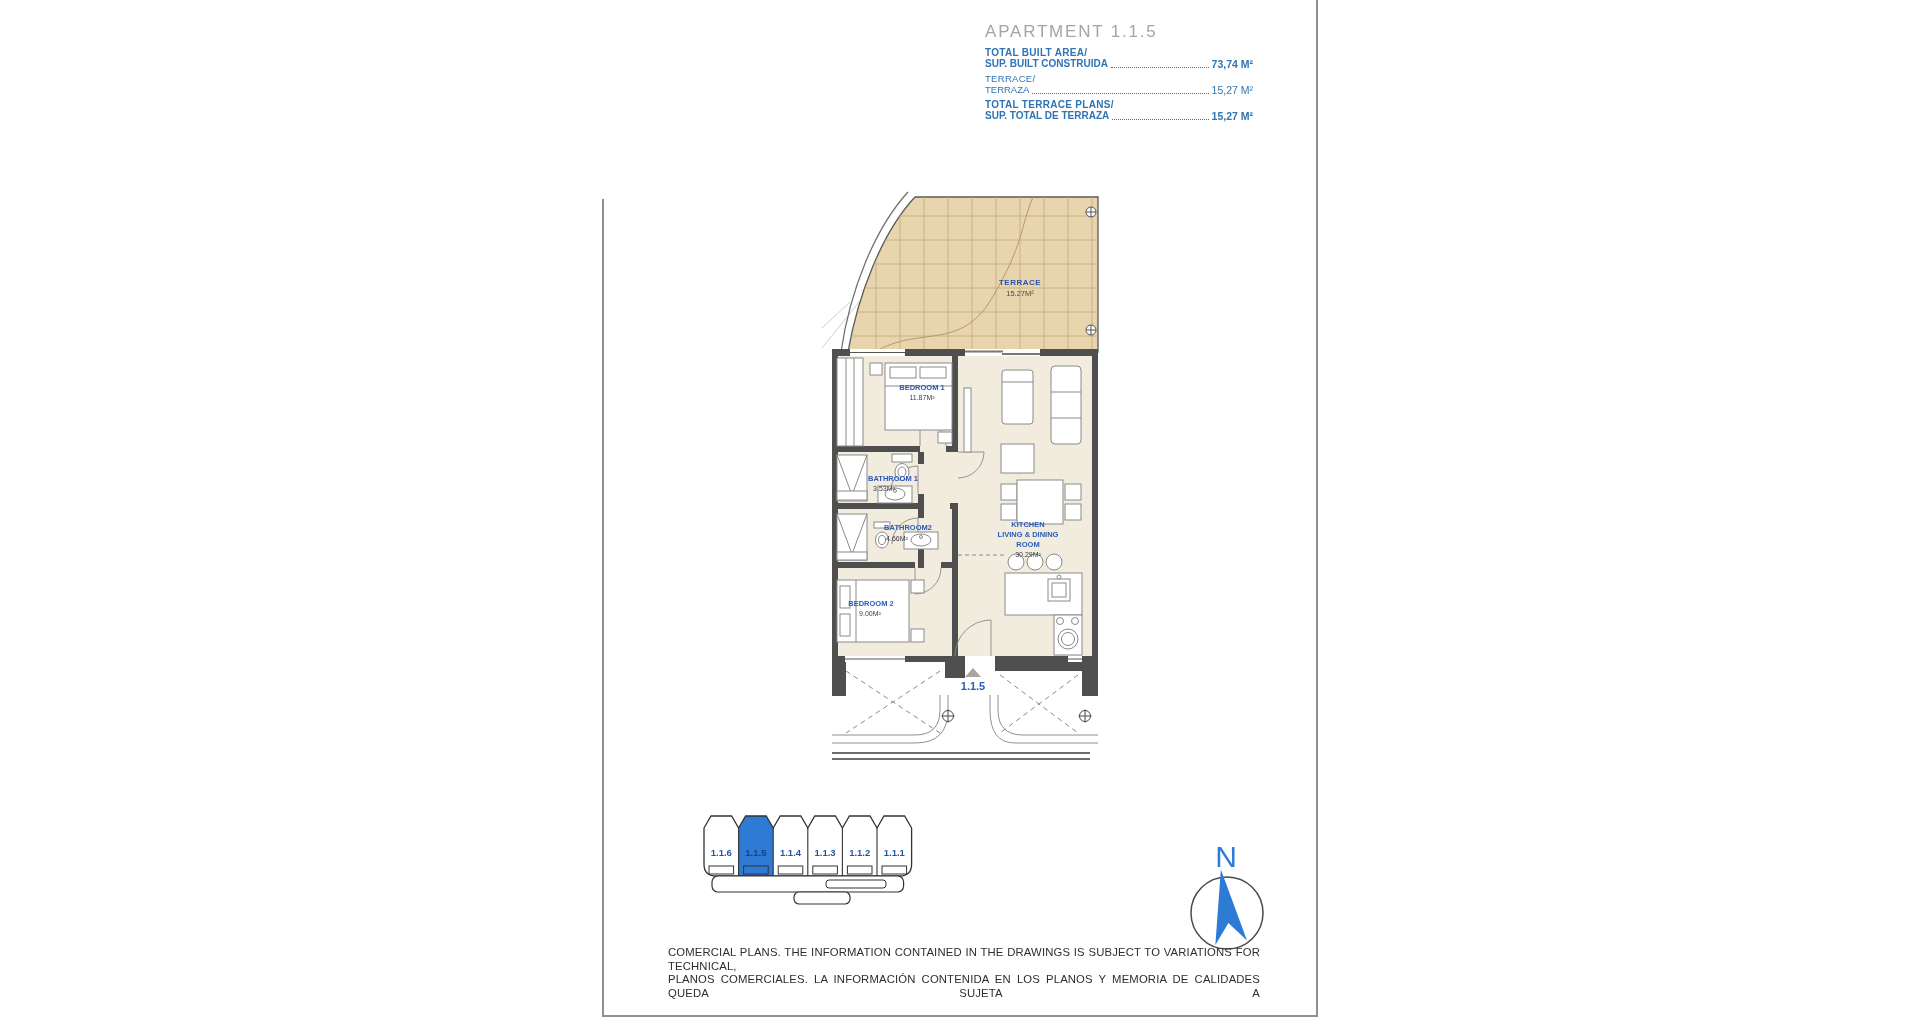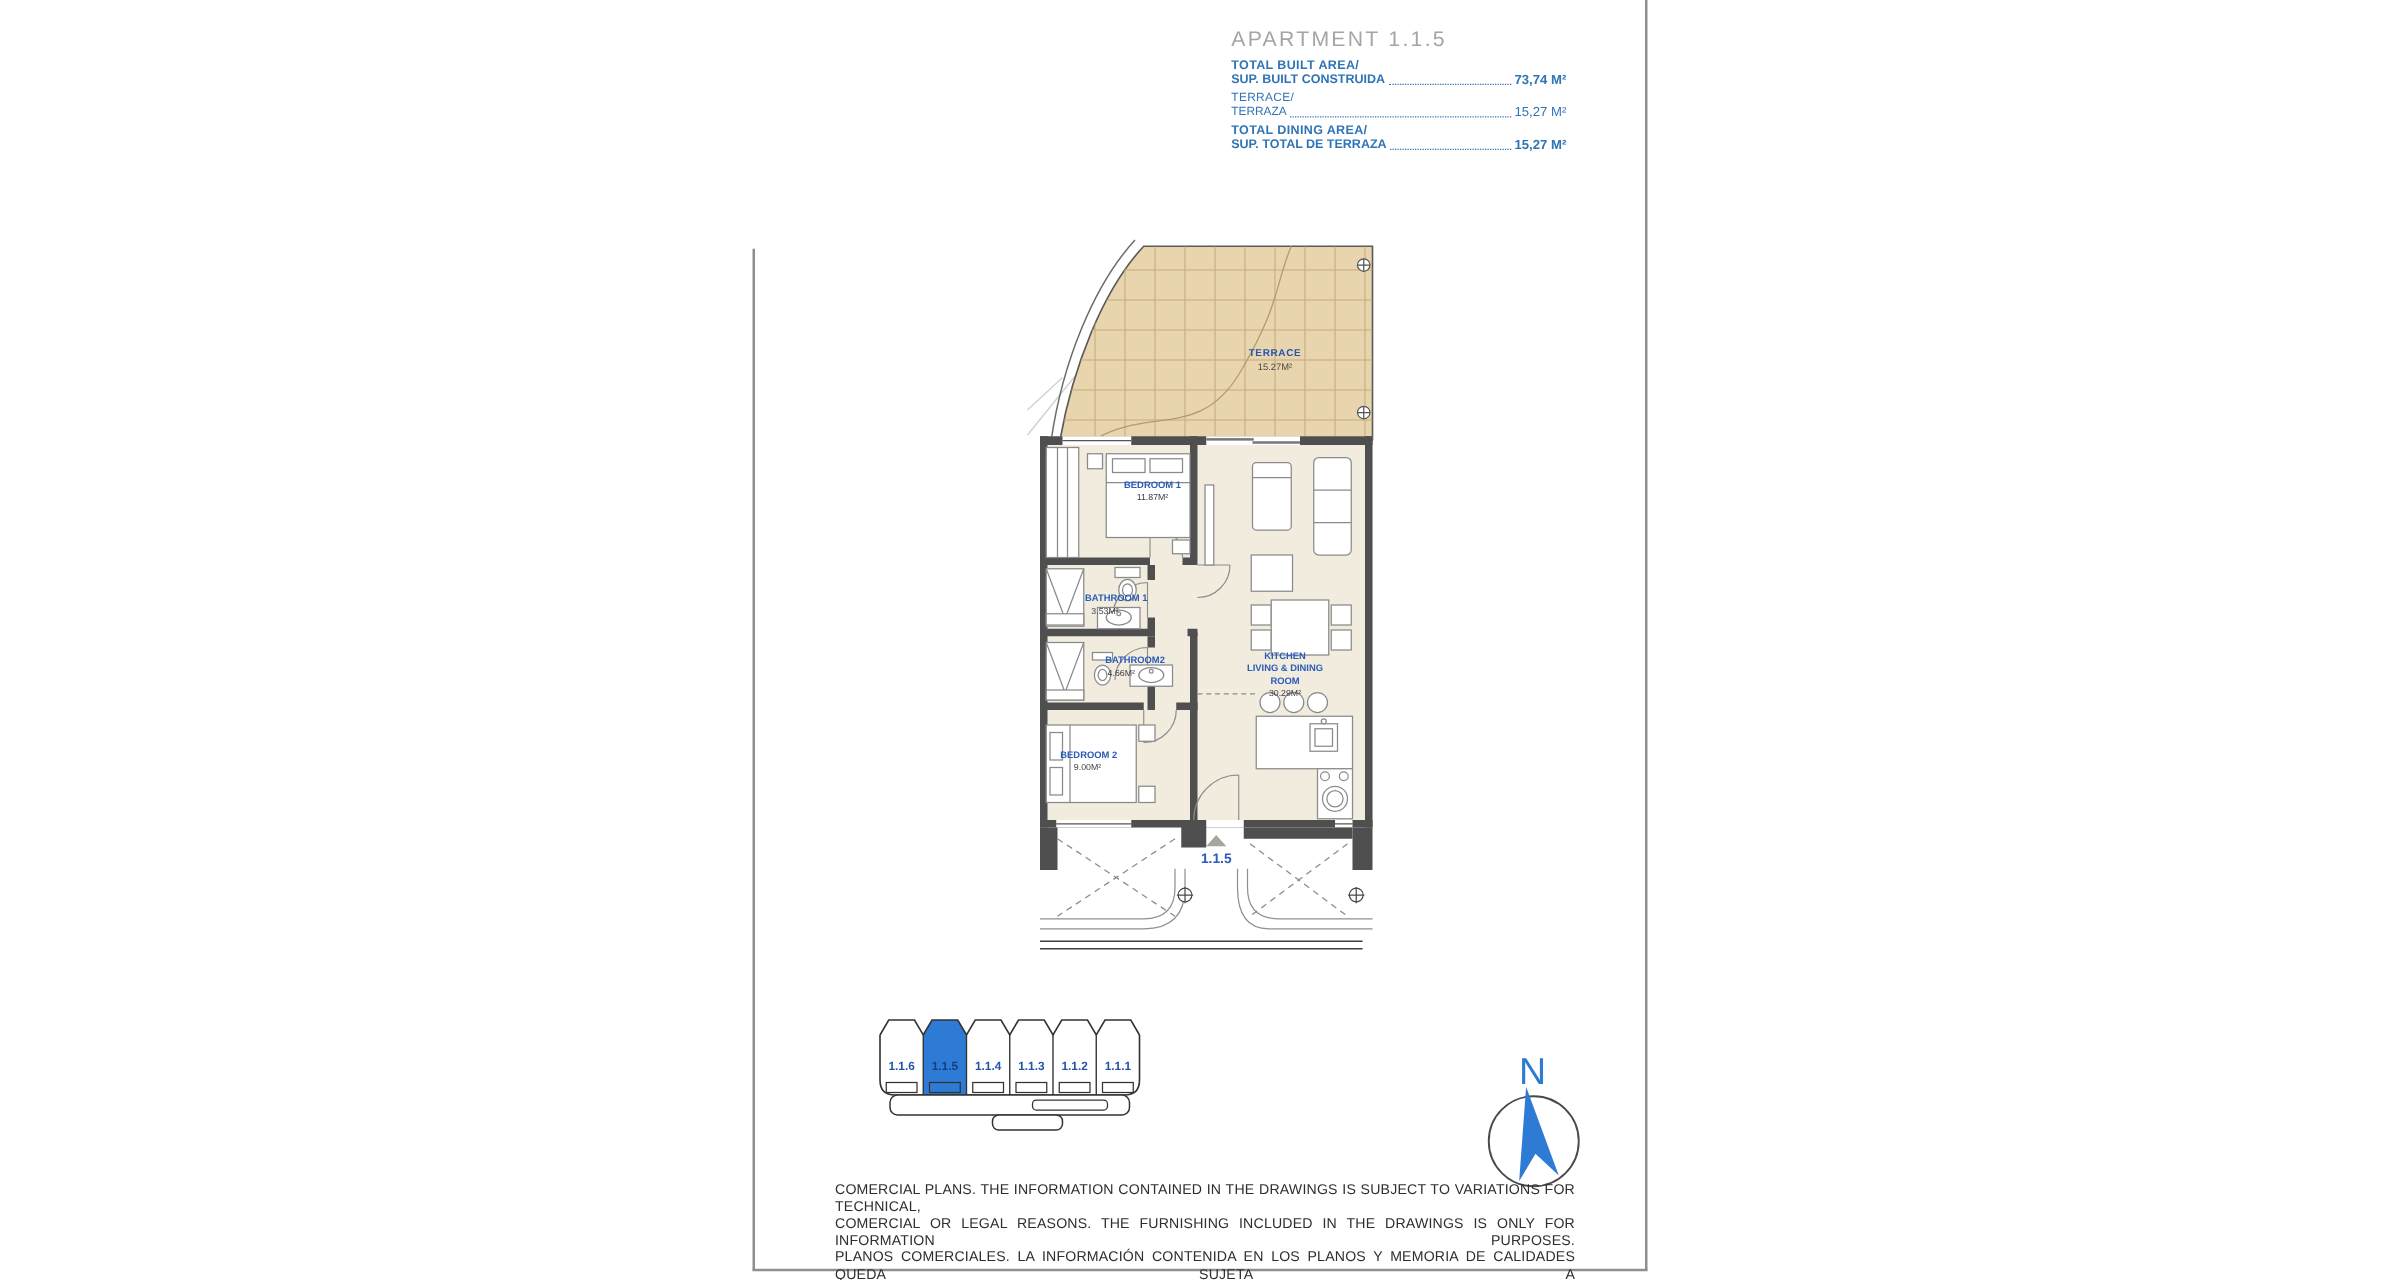--- a/index.html
+++ b/index.html
@@ -46,21 +46,21 @@
     </div>
     <div class="hdr-row light">
       <div class="l1">TERRACE/</div>
       <div class="rowflex">
         <span>TERRAZA</span>
         <span class="leader"></span>
         <span class="val">15,27 M²</span>
       </div>
     </div>
     <div class="hdr-row">
-      <div class="l1">TOTAL DINING AREA/</div>
+      <div class="l1">TOTAL TERRACE PLANS/</div>
       <div class="rowflex">
         <span>SUP. TOTAL DE TERRAZA</span>
         <span class="leader"></span>
         <span class="val">15,27 M²</span>
       </div>
     </div>
   </div>
 
   <div class="plan-wrap">
   <svg width="290" height="580" viewBox="0 0 290 580">
@@ -278,18 +278,17 @@
   <div class="compass-wrap">
   <svg width="100" height="125" viewBox="0 0 100 125">
     <text x="46" y="34" font-size="30" text-anchor="middle" fill="#2e7bd6" font-family="DejaVu Serif, serif">N</text>
     <circle cx="47" cy="80" r="36" fill="none" stroke="#4a4a4a" stroke-width="1.5"></circle>
     <polygon points="47,36 63,110 47,90 31,110" fill="#2e7bd6" transform="rotate(-8 47 80)"></polygon>
   </svg>
   </div>
 
   <div class="disclaimer">
     <div class="just">COMERCIAL PLANS. THE INFORMATION CONTAINED IN THE DRAWINGS IS SUBJECT TO VARIATIONS FOR TECHNICAL,</div>
-    <div class="just">COMERCIAL OR LEGAL REASONS. THE FURNISHING INCLUDED IN THE DRAWINGS IS ONLY FOR INFORMATION PURPOSES.</div>
     <div class="just">PLANOS COMERCIALES. LA INFORMACIÓN CONTENIDA EN LOS PLANOS Y MEMORIA DE CALIDADES QUEDA SUJETA A</div>
 
   </div>
 
 </div>
 
 </body></html>

